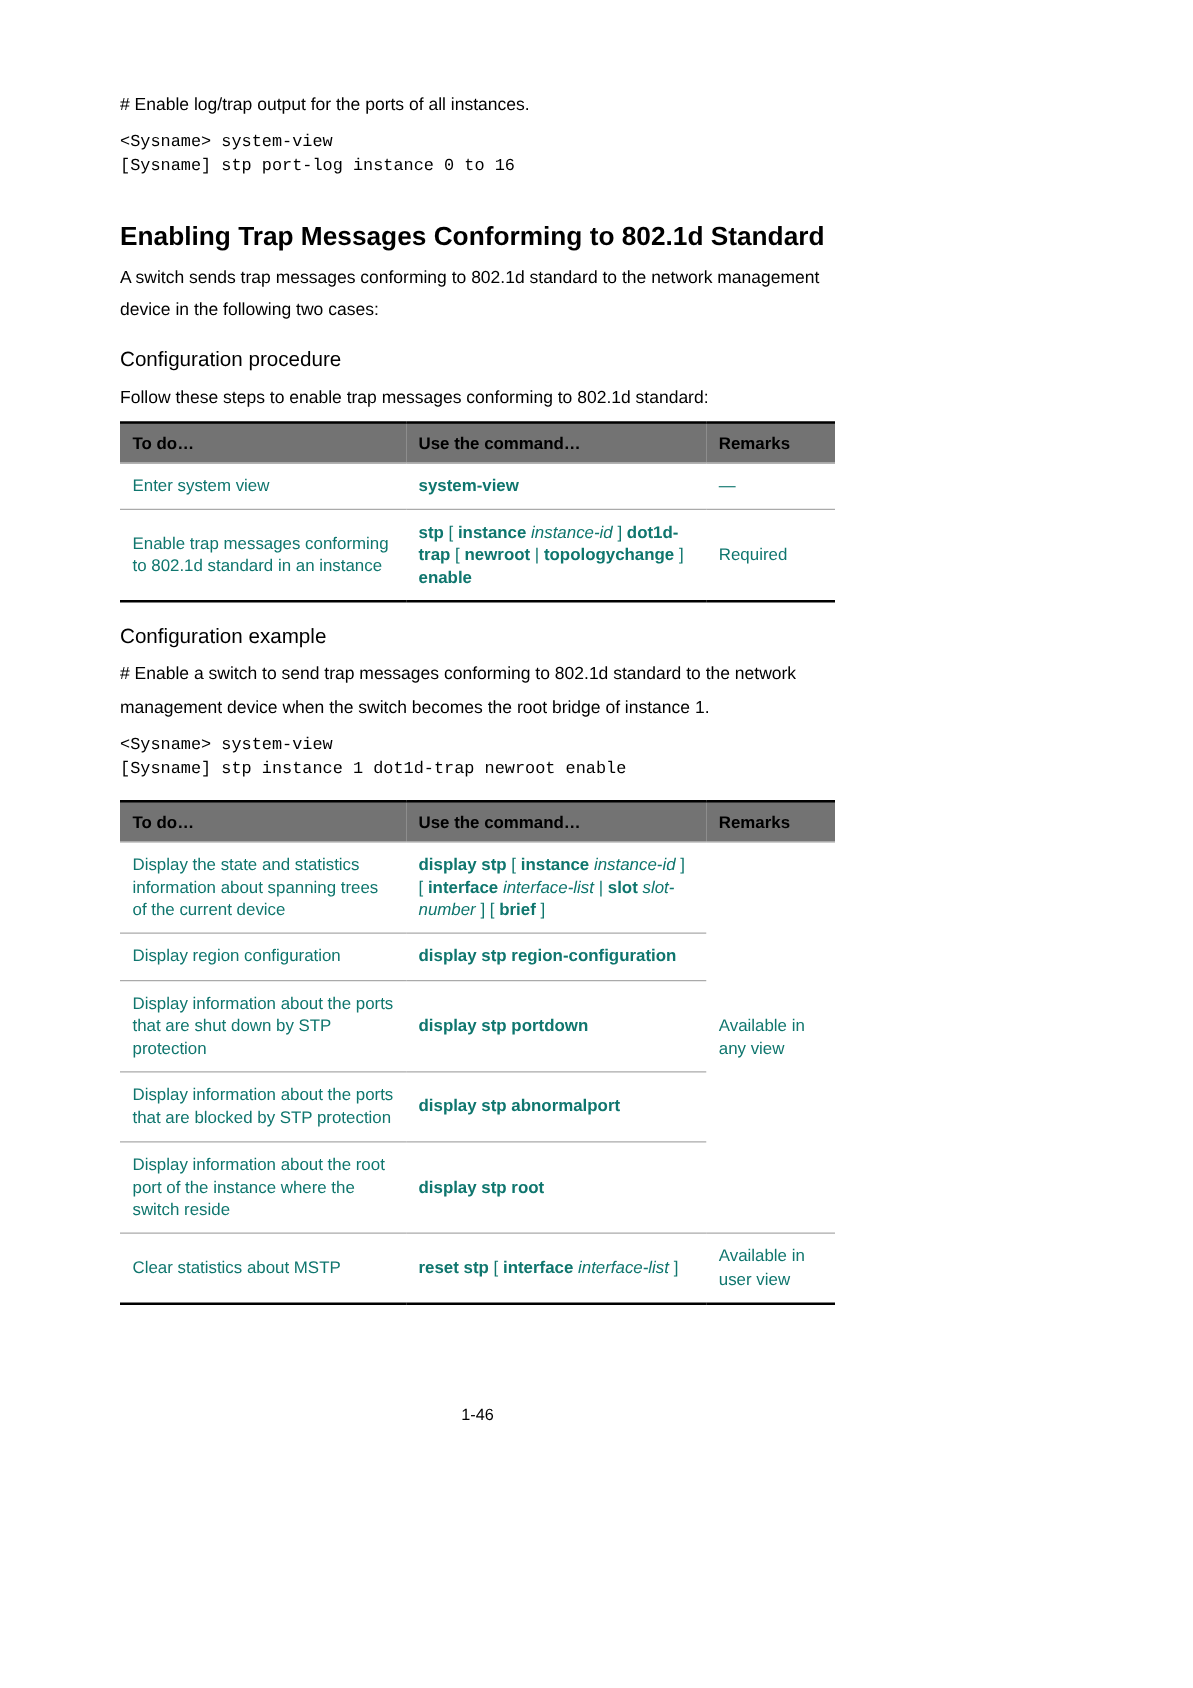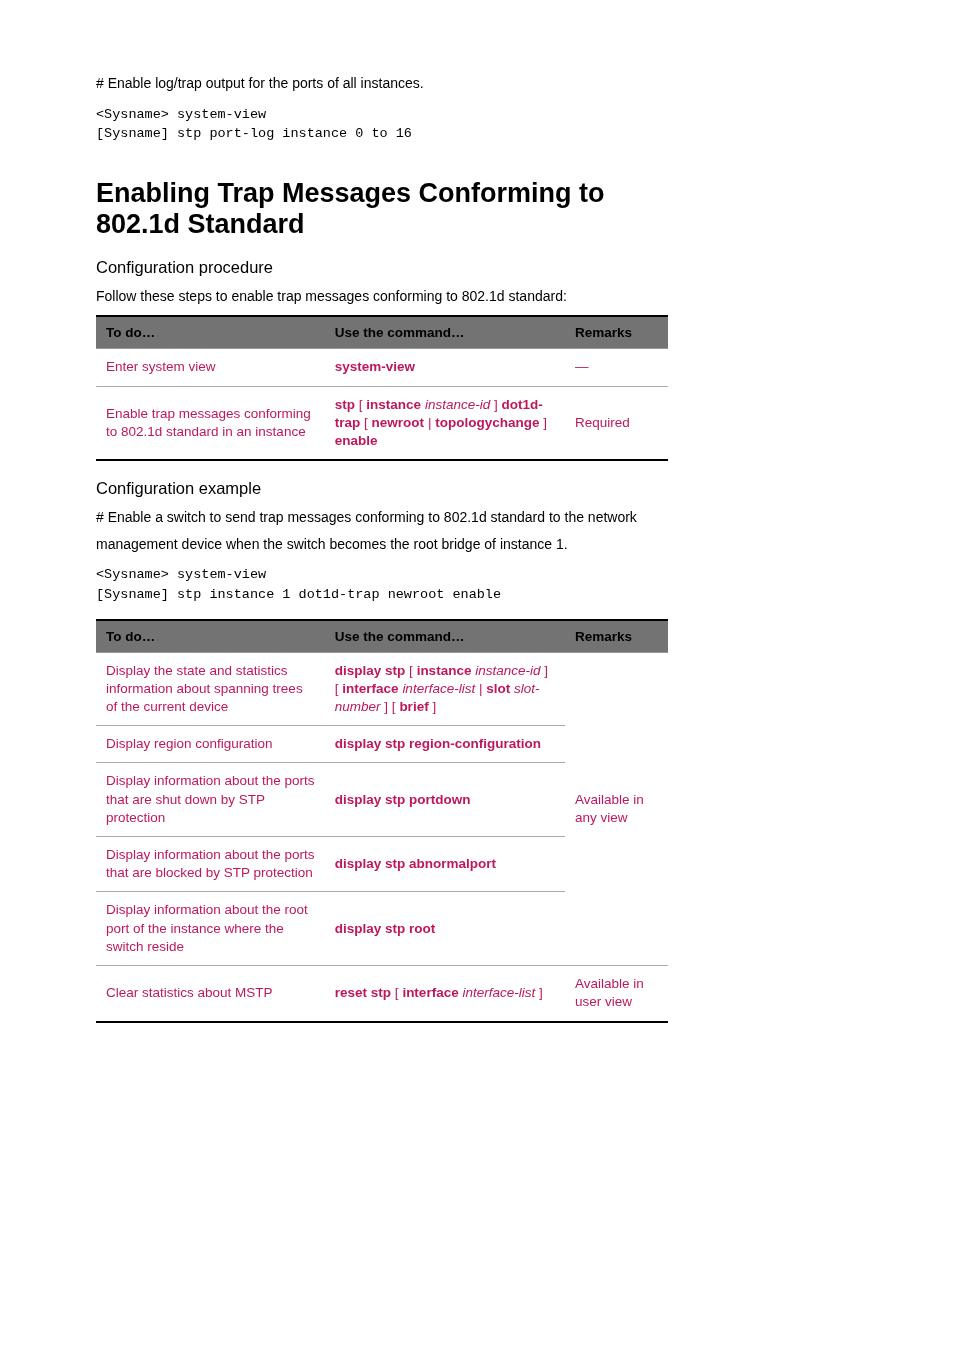--- a/index.html
+++ b/index.html
@@ -30,21 +30,21 @@
     margin-bottom: 2px;
   }
   .code {
     font-family: "Courier New", monospace;
     font-size: 13.5px;
     line-height: 1.45;
     white-space: pre;
     margin: 8px 0 14px 0;
   }
   .h2 {
-    font-size: 27px;
+    font-size: 21px;
     font-weight: bold;
     margin: 34px 0 6px 0;
     color: #000;
   }
   .h3 {
     font-size: 16.5px;
     font-weight: normal;
     margin: 18px 0 6px 0;
     color: #000;
   }
@@ -61,21 +61,21 @@
     border-bottom: 1px solid #999;
     background: #737373;
     padding: 8px 10px 8px 10px;
     color: #000;
   }
   table.cfg td {
     border-bottom: 1px solid #aaa;
     padding: 9px 10px;
     vertical-align: middle;
     line-height: 1.35;
-    color: #be185d;
+    color: #0f766e;
   }
   table.cfg tr:last-child td {
     border-bottom: 2px solid #000;
   }
   .cmd {
     font-weight: bold;
   }
   .page-num {
     text-align: center;
     font-size: 13px;
@@ -88,20 +88,21 @@
 
 <div class="page">
 
   <div class="body-text"># Enable log/trap output for the ports of all instances.</div>
 
   <div class="code"><span>&lt;Sysname&gt; system-view</span>
 <span>[Sysname] stp port-log instance 0 to 16</span></div>
 
   <div class="h2">Enabling Trap Messages Conforming to 802.1d Standard</div>
 
+  <div class="body-text">A switch sends trap messages conforming to 802.1d standard to the network management device in the following two cases:</div>
 
 
   <div class="h3">Configuration procedure</div>
 
   <div class="body-text">Follow these steps to enable trap messages conforming to 802.1d standard:</div>
 
   <table class="cfg">
     <colgroup>
         <col style="width:40%">
         <col style="width:42%">
@@ -202,14 +203,15 @@
         <span>[</span>
         <span class="cmd">interface</span>
         <i>interface-list</i>
         <span>]</span>
       </td>
       <td>Available in user view</td>
     </tr>
   </tbody>
     </table>
 
+  <div class="page-num">1-46</div>
 
 </div>
 
 </body></html>

